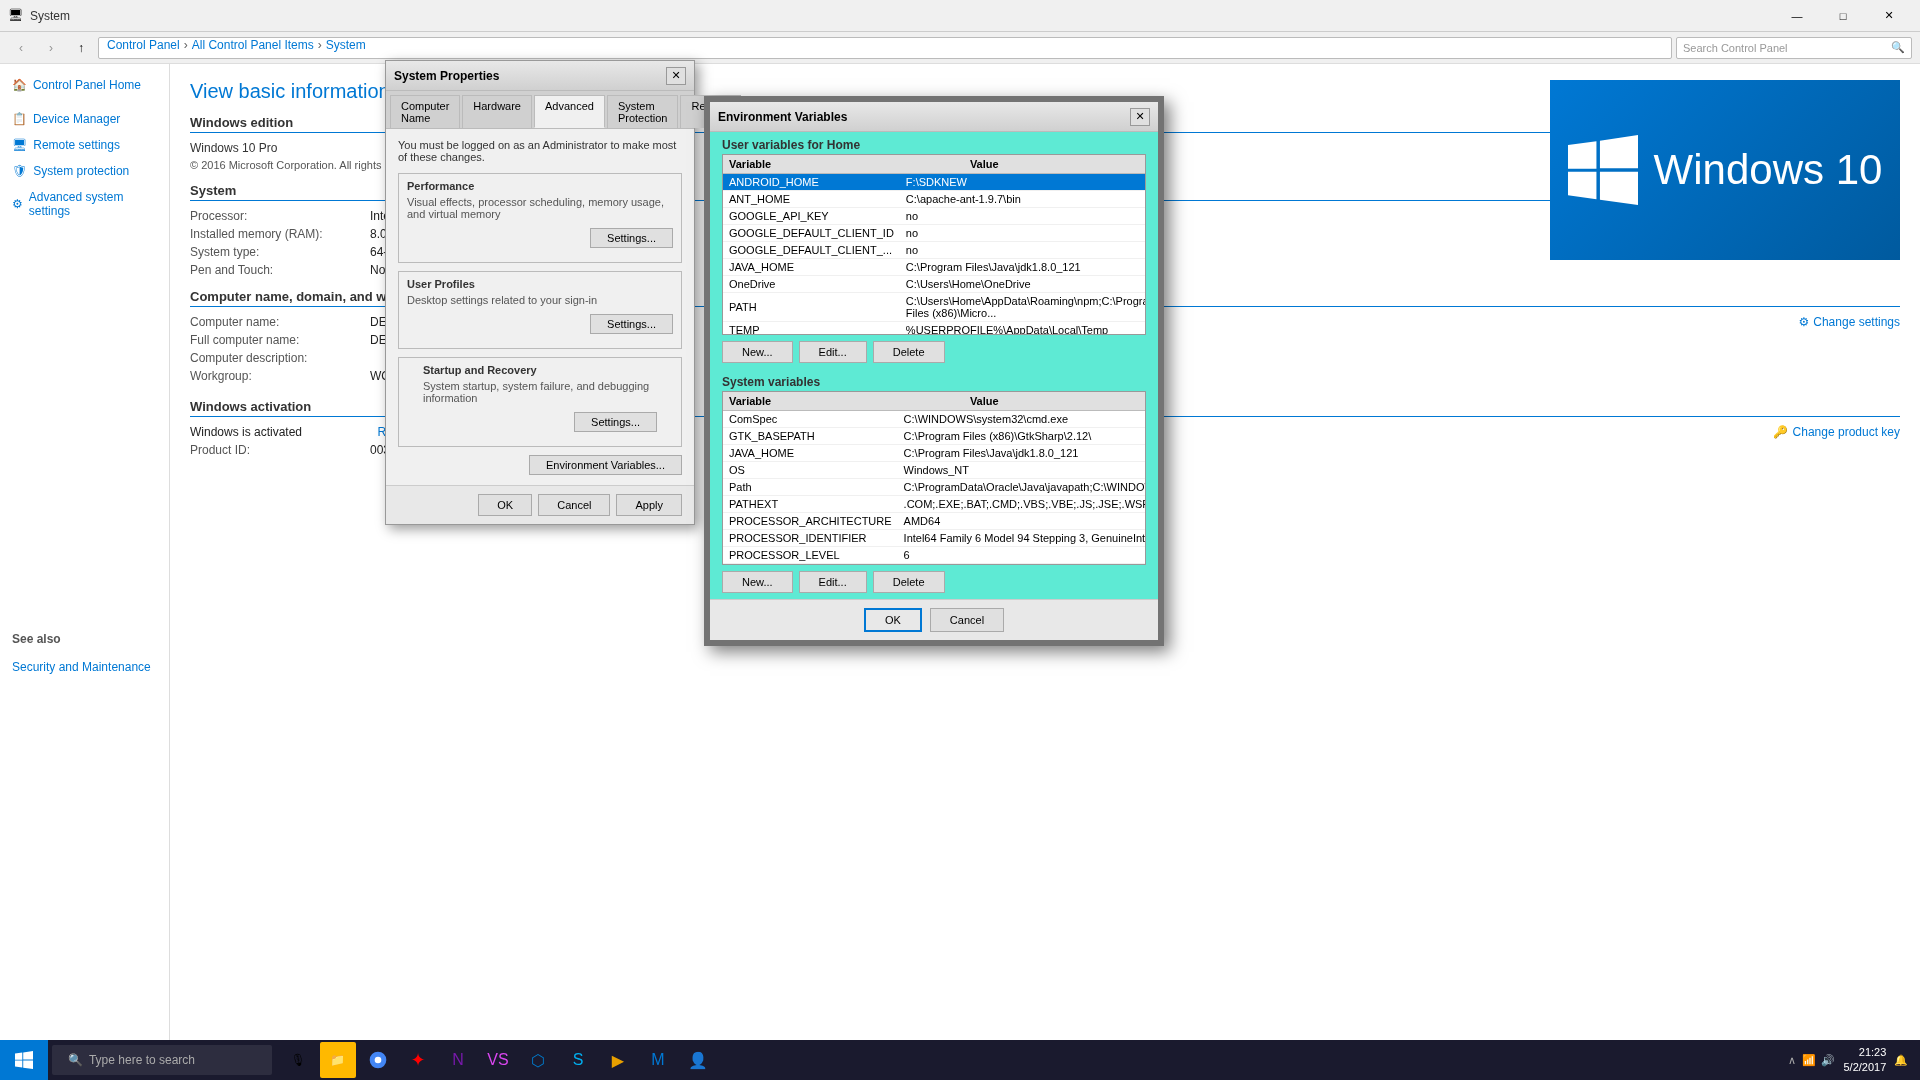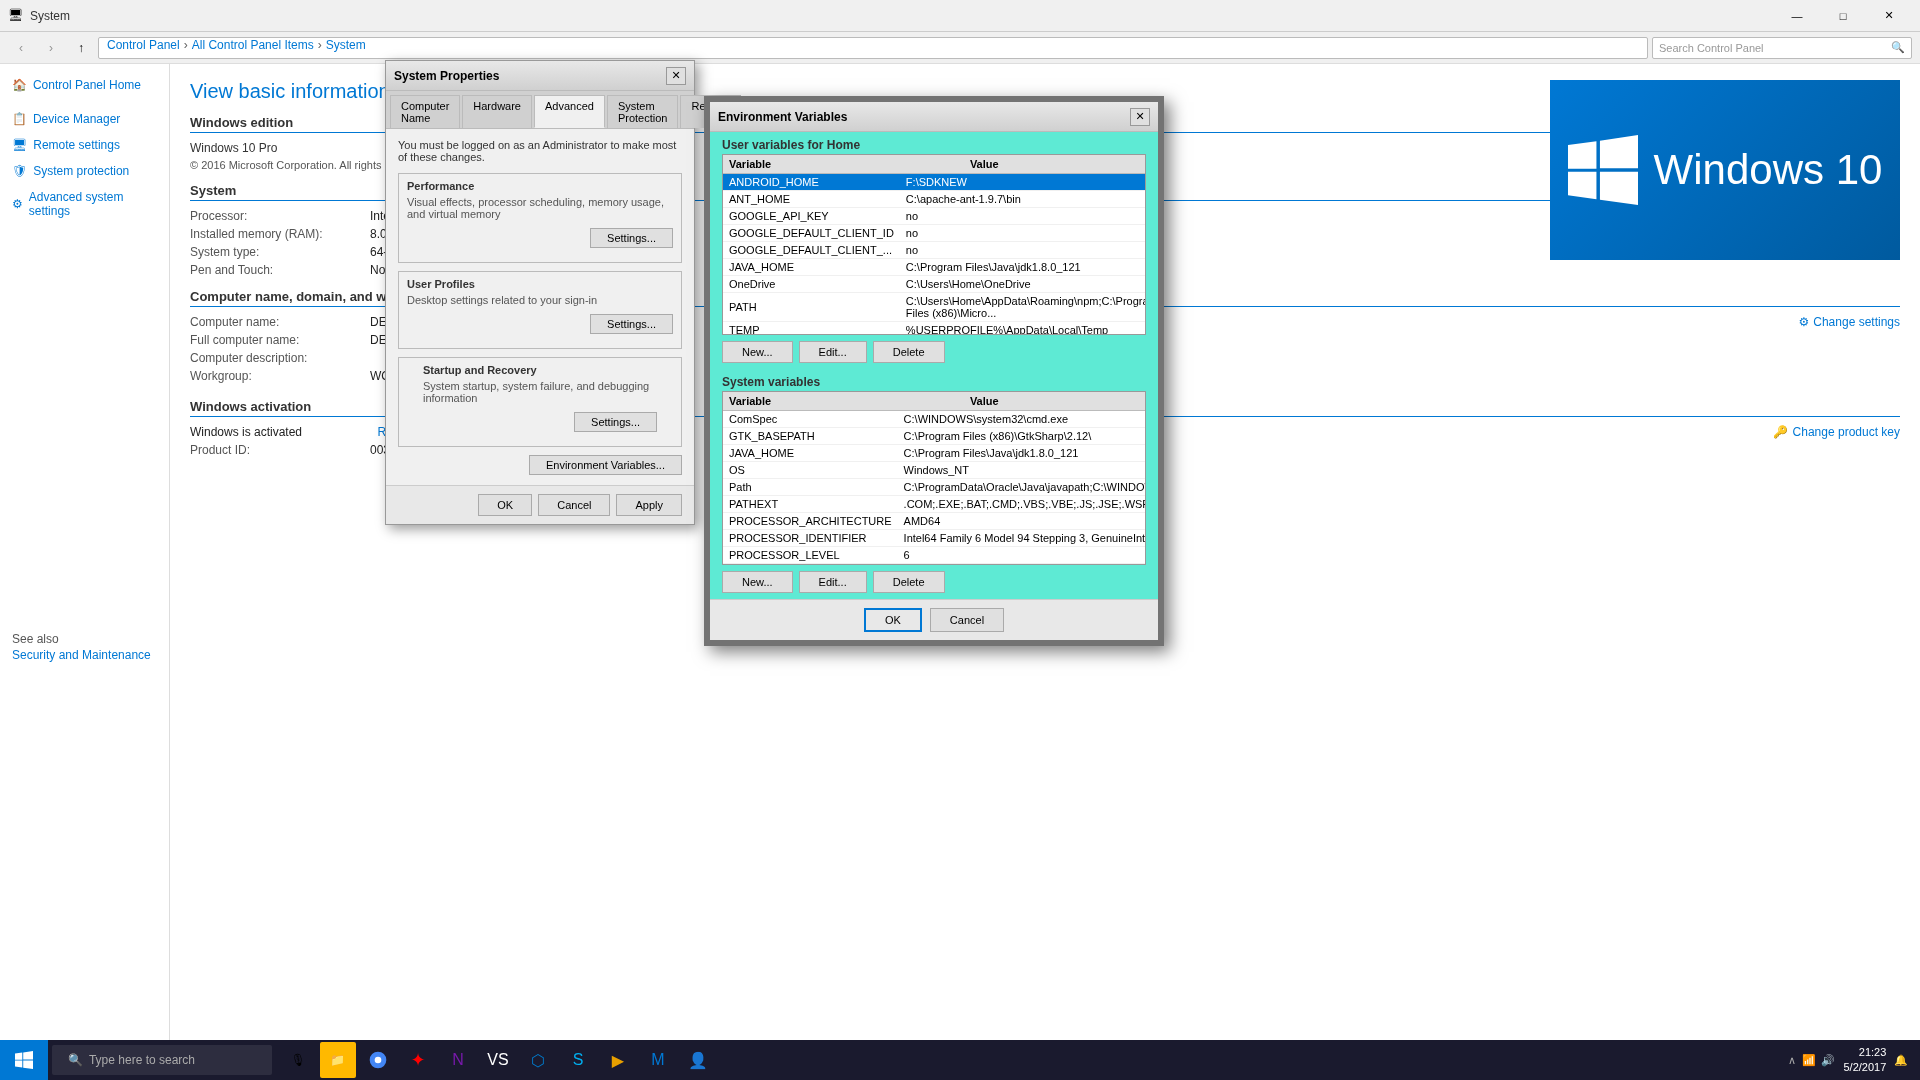--- a/index.html
+++ b/index.html
@@ -24,21 +24,21 @@
     .title-bar-controls { display: flex; margin-left: auto; }
     .tb-btn { width: 46px; height: 32px; display: flex; align-items: center; justify-content: center; cursor: pointer; font-size: 11px; }
 
     
     .nav-bar { height: 32px; background: #f0f0f0; display: flex; align-items: center; padding: 0 8px; border-bottom: 1px solid #ddd; gap: 4px; }
     .nav-btn { width: 26px; height: 26px; display: flex; align-items: center; justify-content: center; border: 1px solid transparent; border-radius: 2px; cursor: pointer; }
     .nav-btn.disabled { opacity: 0.4; cursor: default; }
     .nav-path { flex: 1; height: 22px; background: white; border: 1px solid #bbb; border-radius: 2px; display: flex; padding: 0 8px; font-size: 12px; color: #333; }
     .nav-path span { color: #0078d4; cursor: pointer; }
     .nav-path .sep { margin: 0 4px; color: #666; }
-    .search-bar { width: 260px; height: 22px; background: white; border: 1px solid #bbb; border-radius: 2px; display: flex; align-items: center; padding: 0 6px; font-size: 11px; color: #999; }
+    .search-bar { width: 236px; height: 22px; background: white; border: 1px solid #bbb; border-radius: 2px; display: flex; align-items: center; padding: 0 6px; font-size: 11px; color: #999; }
 
     
     .main-container { display: flex; height: calc(1080px - 40px - 32px - 32px); }
 
     
     .sidebar { width: 170px; background: white; border-right: 1px solid #ddd; padding: 8px 0; }
     .sidebar-link { display: flex; align-items: center; padding: 6px 12px; cursor: pointer; color: #0078d4; font-size: 12px; gap: 6px; }
 
     
     .content { flex: 1; background: white; padding: 16px 20px; overflow-y: auto; }
@@ -128,21 +128,21 @@
     </div>
     <div class="sidebar-link">
       <span style="color:#0078d4">🛡</span>
       <span>System protection</span>
     </div>
     <div class="sidebar-link">
       <span style="color:#0078d4">⚙</span>
       <span>Advanced system settings</span>
     </div>
     <div style="margin-top: 400px; padding: 8px 12px; font-size:12px; color:#555;">
-      <div style="font-weight:400; margin-bottom:0;">See also</div>
+      <div style="font-weight:700; margin-bottom:12px;">See also</div>
       <div class="sidebar-link" style="padding:2px 0">
         <span>Security and Maintenance</span>
       </div>
     </div>
   </div>
 
   <div class="content">
 
     <div style="float:right; width:350px; height:180px; background:linear-gradient(135deg,#0078d4,#005a9e); display:flex; align-items:center; justify-content:center; gap:16px; margin-left:20px;">
       <svg width="70" height="70" viewBox="0 0 24 24" fill="white">
@@ -415,21 +415,21 @@
     <div class="taskbar-icon">🎙</div>
     <div class="taskbar-icon" style="background:#ffb900; color:white;">📁</div>
     <div class="taskbar-icon">
       <svg width="20" height="20" viewBox="0 0 24 24">
           <circle cx="12" cy="12" r="10" fill="#4285f4"></circle>
           <circle cx="12" cy="12" r="4" fill="white"></circle>
         </svg>
     </div>
     <div class="taskbar-icon" style="color:red; font-size:18px;">✦</div>
     <div class="taskbar-icon" style="color:#7719AA; font-size:16px;">N</div>
-    <div class="taskbar-icon" style="color:#ffffff; font-size:16px;">VS</div>
+    <div class="taskbar-icon" style="color:#d946ef; font-size:16px;">VS</div>
     <div class="taskbar-icon" style="color:#007ACC; font-size:16px;">⬡</div>
     <div class="taskbar-icon" style="color:#00AFF0; font-size:16px;">S</div>
     <div class="taskbar-icon" style="color:#e8a000; font-size:16px;">▶</div>
     <div class="taskbar-icon" style="color:#0078d4; font-size:16px;">M</div>
     <div class="taskbar-icon" style="color:#555; font-size:16px;">👤</div>
   </div>
   <div class="taskbar-right">
     <div class="taskbar-tray">
       <span style="color:#aaa;">∧</span>
       <span style="color:#aaa;">📶</span>

